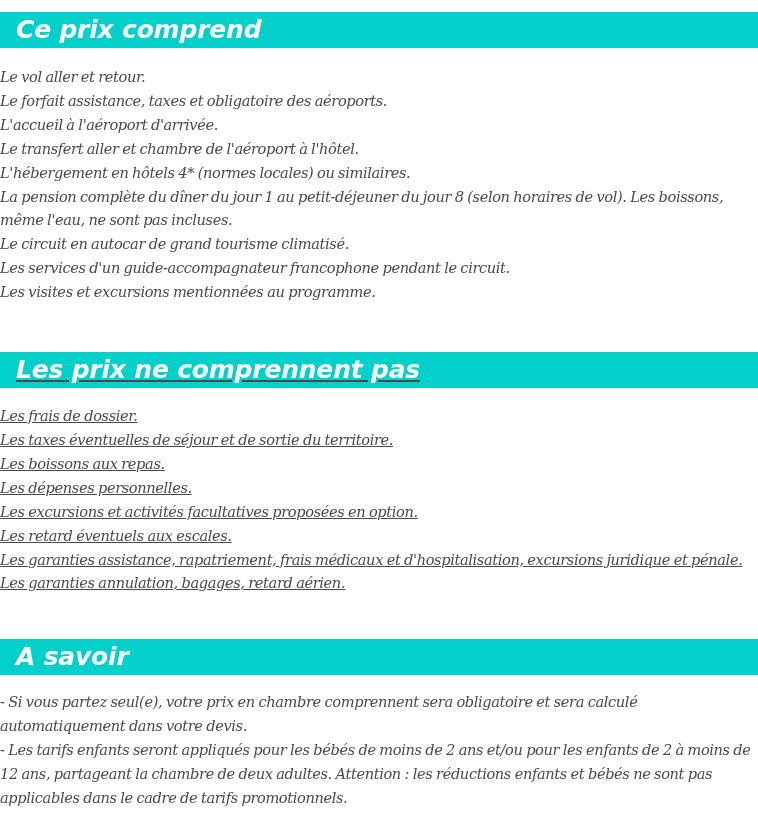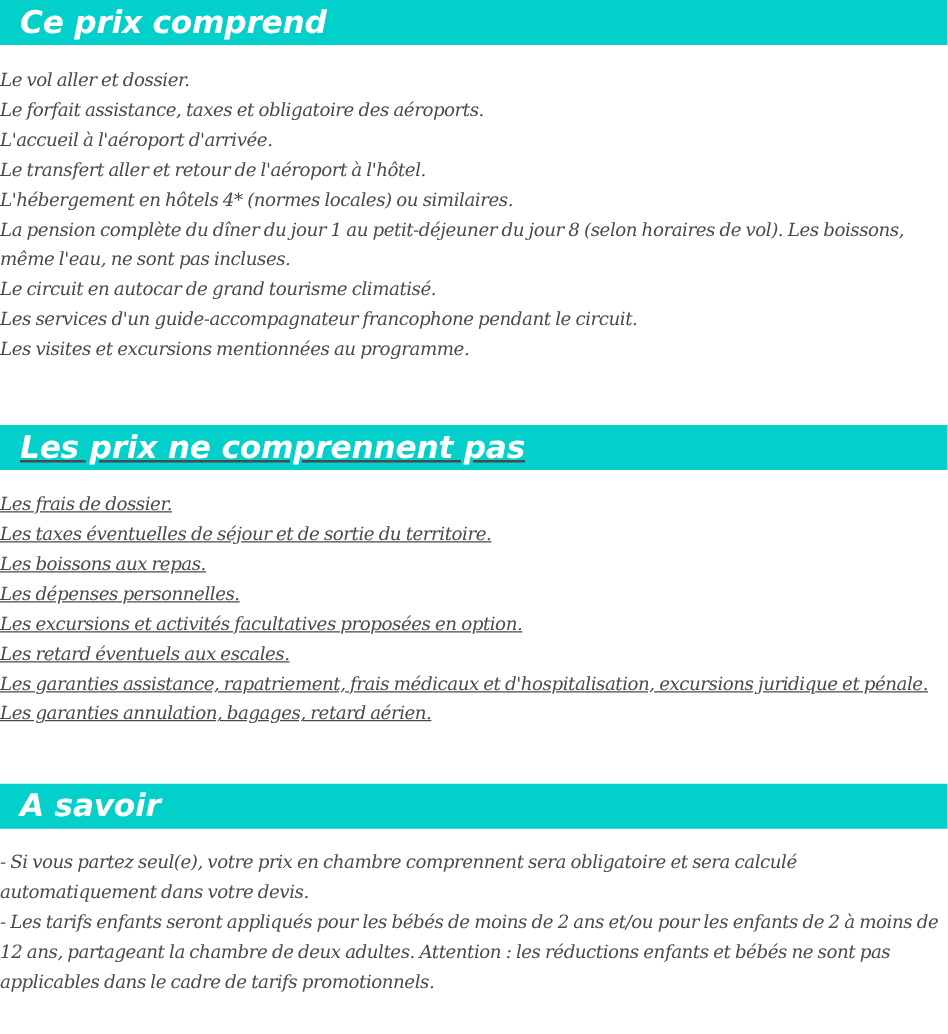--- a/index.html
+++ b/index.html
@@ -47,45 +47,45 @@
     line-height: 23.9px;
     color: #4a4a4a;
     margin: 0;
     padding: 0;
     letter-spacing: -0.38px;
     word-spacing: -0.6px;
     text-align: left;
   }
 
   
-  #section-includes .section-header { margin-top: 0; }
+  #section-includes .section-header { margin-top: 12px; }
   #section-includes .section-body { padding-top: 17px; }
 
   
   #section-excludes { margin-top: 48px; text-decoration: underline; }
   #section-excludes .section-body { padding-top: 16px; }
 
   
   #section-notes { margin-top: 44px; }
   #section-notes .section-body { padding-top: 15px; }
 
   .spacer-bottom { height: 14px; }
 </style>
 </head>
 <body>
 
 <div class="page">
 
   <section class="section" id="section-includes">
     <div class="section-header">Ce prix comprend</div>
     <div class="section-body">
-      <p class="para">Le vol aller et dossier.</p>
+      <p class="para">Le vol aller et retour.</p>
       <p class="para">Le forfait assistance, taxes et obligatoire des aéroports.</p>
       <p class="para">L'accueil à l'aéroport d'arrivée.</p>
-      <p class="para">Le transfert aller et retour de l'aéroport à l'hôtel.</p>
+      <p class="para">Le transfert aller et chambre de l'aéroport à l'hôtel.</p>
       <p class="para">L'hébergement en hôtels 4* (normes locales) ou similaires.</p>
       <p class="para">La pension complète du dîner du jour 1 au petit-déjeuner du jour 8 (selon horaires de vol). Les boissons, même l'eau, ne sont pas incluses.</p>
       <p class="para">Le circuit en autocar de grand tourisme climatisé.</p>
       <p class="para">Les services d'un guide-accompagnateur francophone pendant le circuit.</p>
       <p class="para">Les visites et excursions mentionnées au programme.</p>
     </div>
   </section>
 
   <section class="section" id="section-excludes">
     <div class="section-header">Les prix ne comprennent pas</div>

